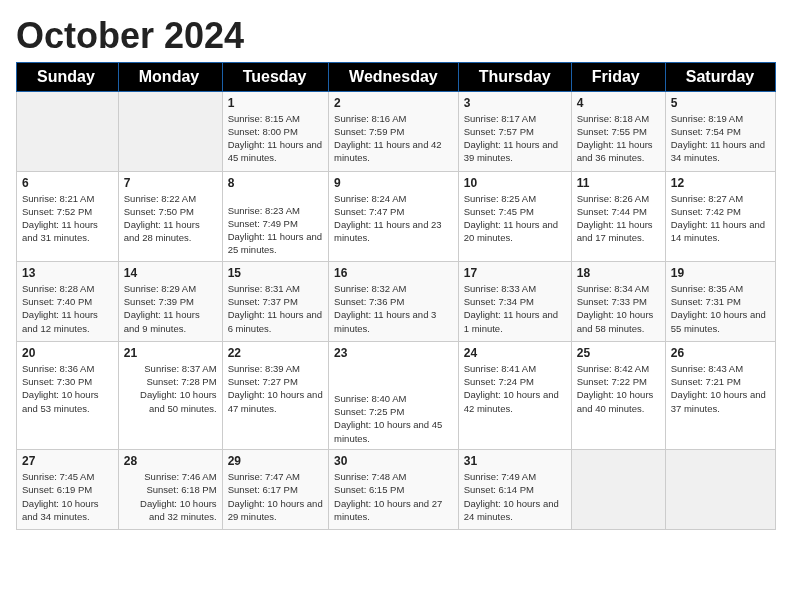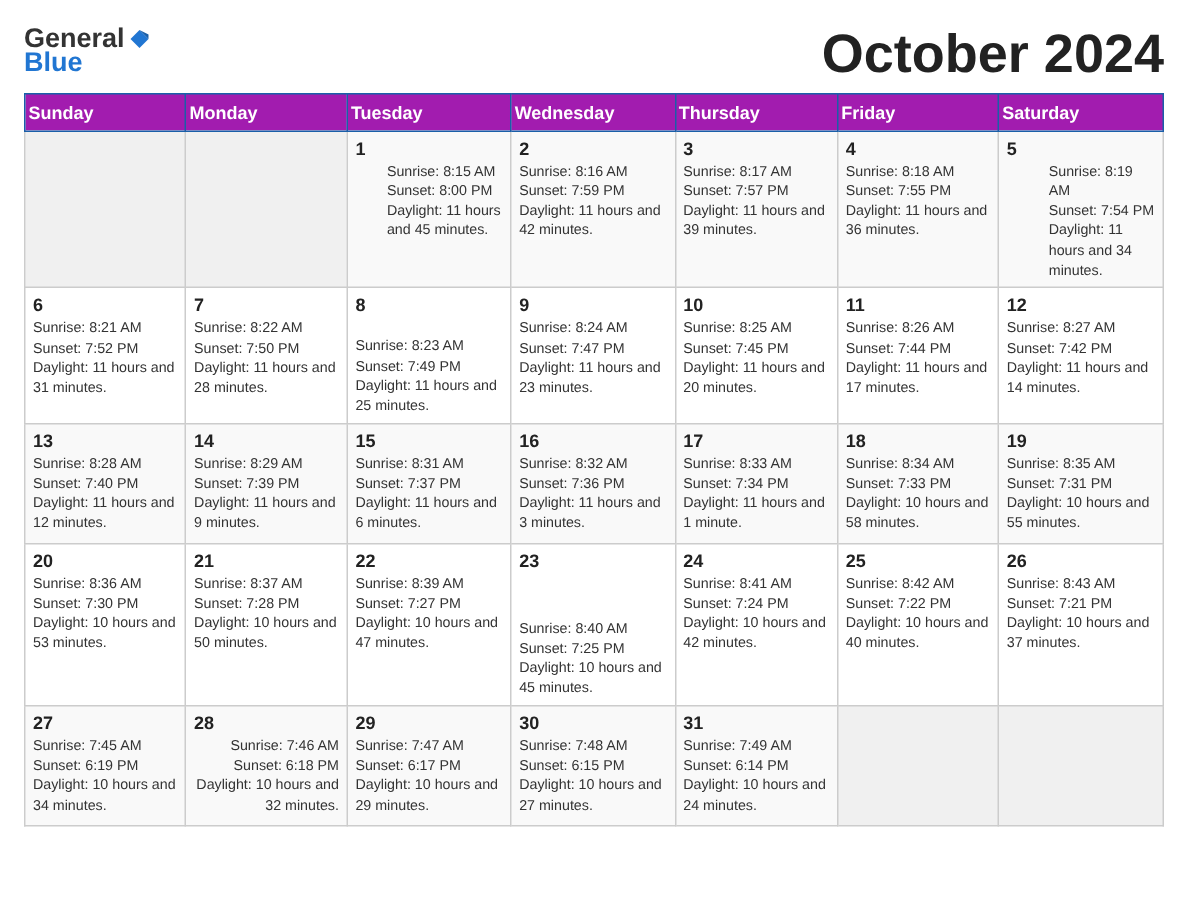--- a/index.html
+++ b/index.html
@@ -35,25 +35,25 @@
       font-size: 14px;
       color: #333;
       margin-top: 2px;
     }
     .calendar-table {
       width: 100%;
       border-collapse: collapse;
       font-size: 10.5px;
     }
     .calendar-table thead tr th {
-      background-color: #a21caf;
+      background-color: #000000;
       color: #fff;
       text-align: left;
-      padding: 5px 2px;
-      font-size: 12px;
+      padding: 5px 20px;
+      font-size: 16px;
       border: 1px solid #1a5fa8;
     }
     .calendar-table tbody tr td {
       border: 1px solid #ccc;
       vertical-align: top;
       padding: 4px 5px;
       width: 113px;
       min-height: 70px;
       height: 80px;
       color: #333;
@@ -78,30 +78,20 @@
       color: #333;
     }
     .empty-cell {
       background: #f0f0f0 !important;
     }
   </style>
 </head>
 <body>
 
 <div class="header-section">
-  <div class="logo">
-    <div style="display:flex;align-items:center;">
-      <span style="font-size:18px;font-weight:bold;color:#333;">General</span>
-      <svg width="16" height="16" viewBox="0 0 16 16" style="margin:0 2px;">
-        <polygon points="8,2 14,8 8,14 2,8" fill="#2176d2"></polygon>
-        <polygon points="8,2 14,5 14,8" fill="#1a5fa8"></polygon>
-      </svg>
-    </div>
-    <span style="font-size:18px;font-weight:bold;color:#2176d2;margin-top:-4px;">Blue</span>
-  </div>
   <div class="title-section">
     <div class="month-title">October 2024</div>
   </div>
 </div>
 
 <table class="calendar-table">
   <thead>
     <tr>
     <th>Sunday</th>
         <th>Monday</th>
@@ -111,21 +101,21 @@
         <th>Friday</th>
         <th>Saturday</th>
       </tr>
   </thead>
   <tbody id="calendar-body">
   <tr>
         <td class="empty-cell"></td>
         <td class="empty-cell"></td>
         <td>
           <span class="day-number">1</span>
-          <div class="day-info" style="white-space: pre-line; margin-left: 21px;">Sunrise: 8:15 AM
+          <div class="day-info" style="white-space: pre-line;">Sunrise: 8:15 AM
 Sunset: 8:00 PM
 Daylight: 11 hours and 45 minutes.</div>
         </td>
         <td>
           <span class="day-number">2</span>
           <div class="day-info" style="white-space: pre-line;">Sunrise: 8:16 AM
 Sunset: 7:59 PM
 Daylight: 11 hours and 42 minutes.</div>
         </td>
         <td>
@@ -135,21 +125,21 @@
 Daylight: 11 hours and 39 minutes.</div>
         </td>
         <td>
           <span class="day-number">4</span>
           <div class="day-info" style="white-space: pre-line;">Sunrise: 8:18 AM
 Sunset: 7:55 PM
 Daylight: 11 hours and 36 minutes.</div>
         </td>
         <td>
           <span class="day-number">5</span>
-          <div class="day-info" style="white-space: pre-line; margin-left: 28px;">Sunrise: 8:19 AM
+          <div class="day-info" style="white-space: pre-line;">Sunrise: 8:19 AM
 Sunset: 7:54 PM
 Daylight: 11 hours and 34 minutes.</div>
         </td>
       </tr>
       <tr>
         <td>
           <span class="day-number">6</span>
           <div class="day-info" style="white-space: pre-line;">Sunrise: 8:21 AM
 Sunset: 7:52 PM
 Daylight: 11 hours and 31 minutes.</div>
@@ -237,21 +227,21 @@
       </tr>
       <tr>
         <td>
           <span class="day-number">20</span>
           <div class="day-info" style="white-space: pre-line;">Sunrise: 8:36 AM
 Sunset: 7:30 PM
 Daylight: 10 hours and 53 minutes.</div>
         </td>
         <td>
           <span class="day-number">21</span>
-          <div class="day-info" style="white-space: pre-line;">Sunrise: 8:37 AM
+          <div class="day-info" style="white-space: pre-line; text-align: right;">Sunrise: 8:37 AM
 Sunset: 7:28 PM
 Daylight: 10 hours and 50 minutes.</div>
         </td>
         <td>
           <span class="day-number">22</span>
           <div class="day-info" style="white-space: pre-line;">Sunrise: 8:39 AM
 Sunset: 7:27 PM
 Daylight: 10 hours and 47 minutes.</div>
         </td>
         <td>

